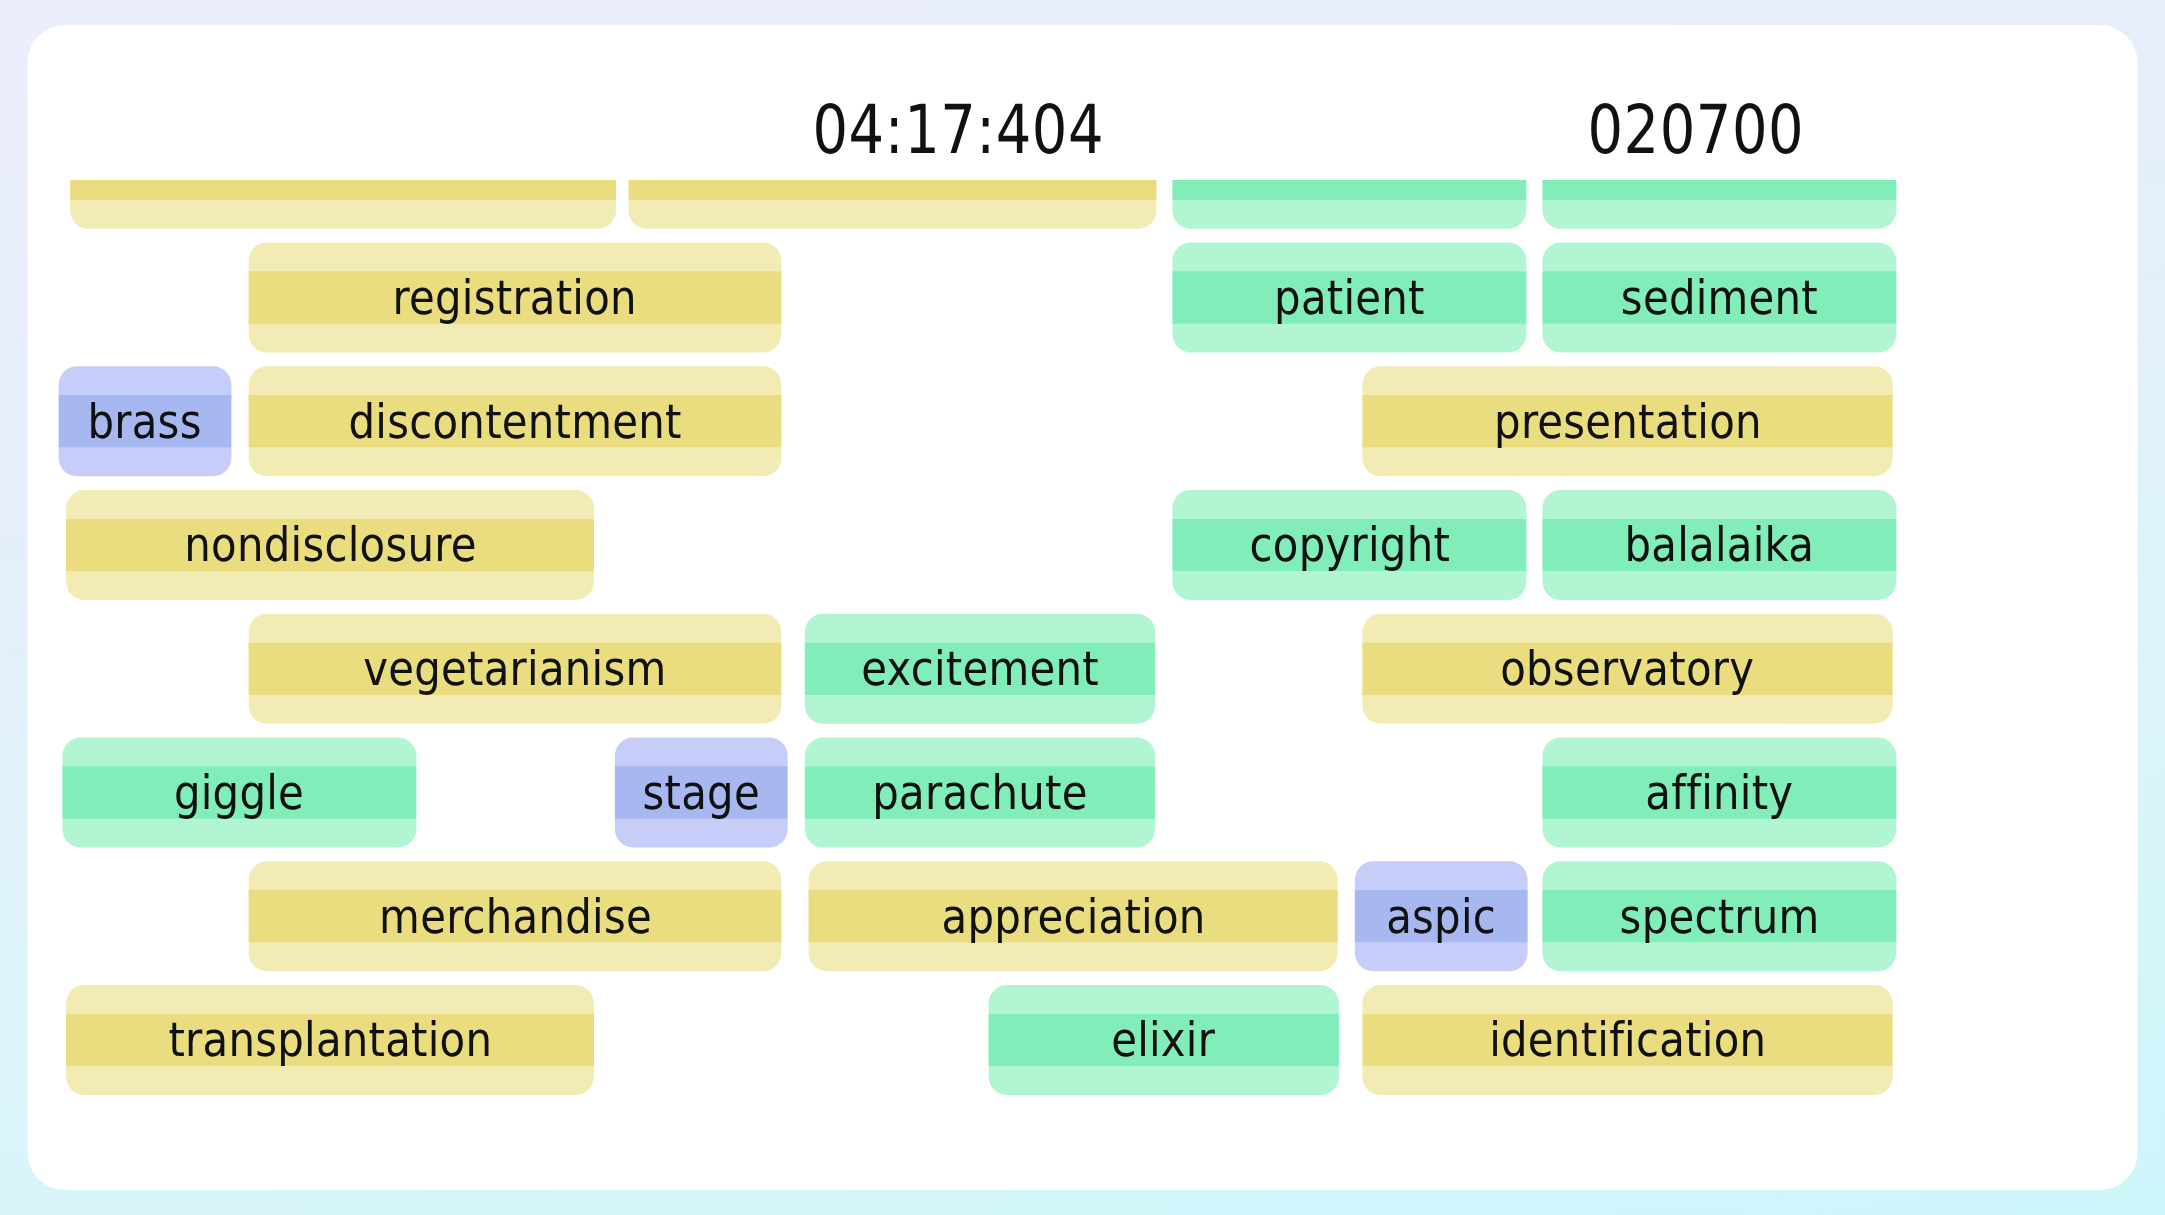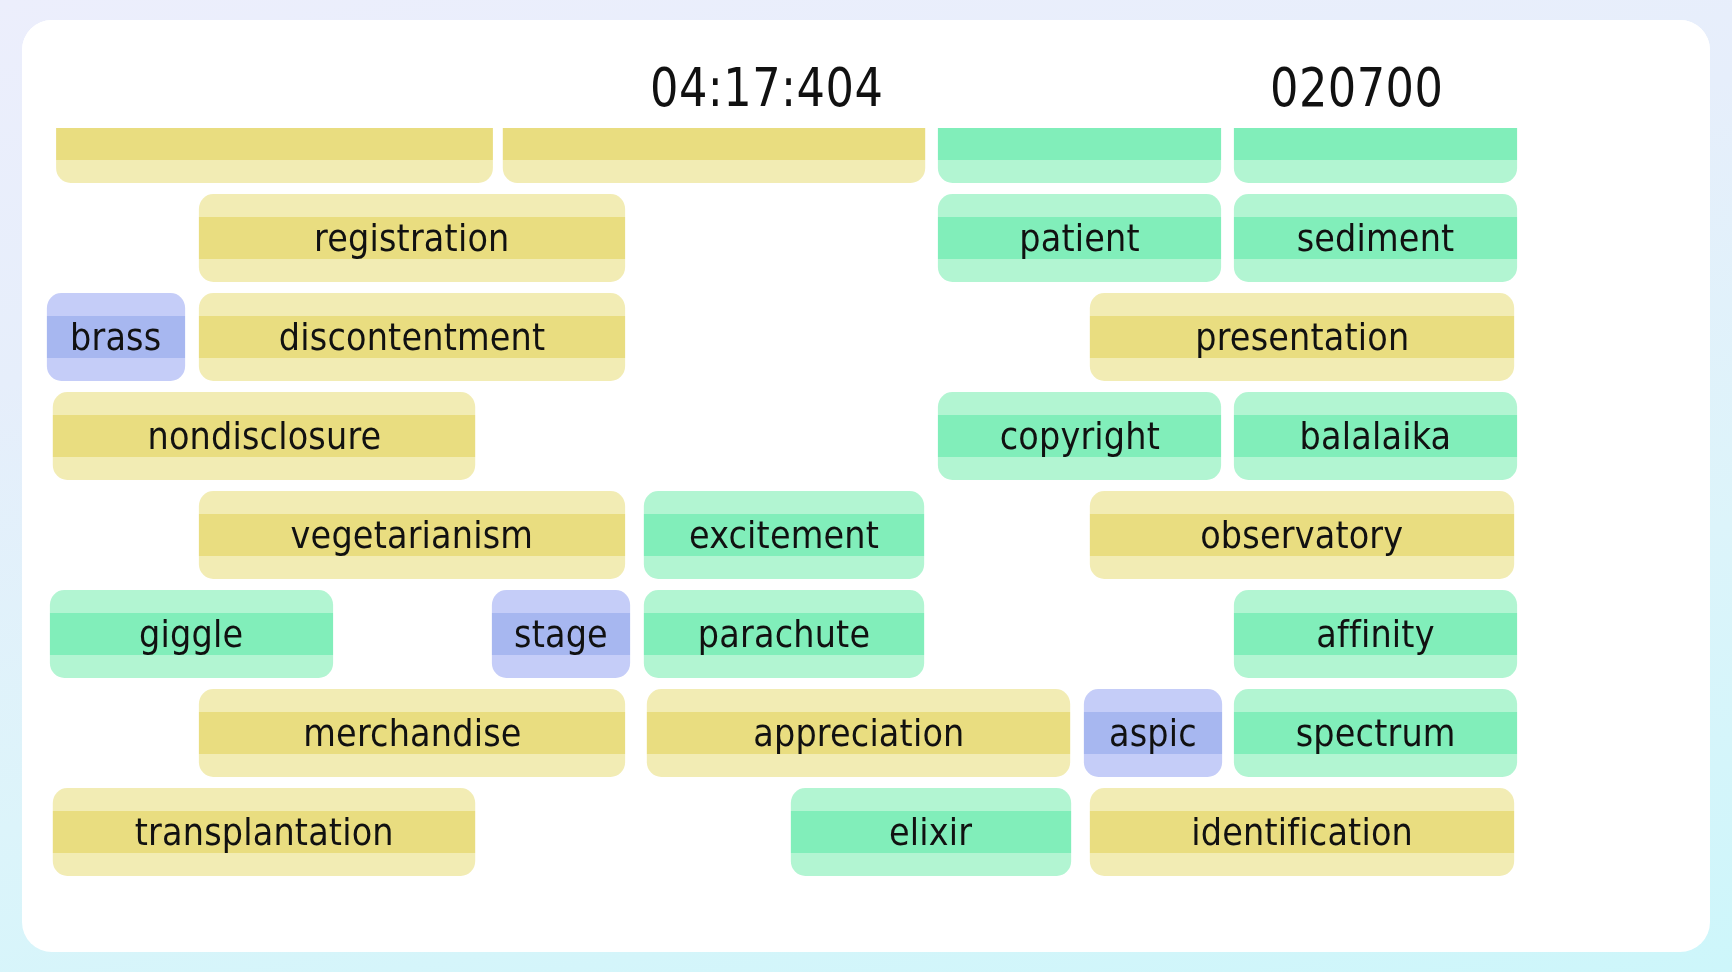--- a/index.html
+++ b/index.html
@@ -11,21 +11,21 @@
   #stage{position:relative;width:1732px;height:972px;}
 
   .card{
     position:absolute;left:22px;top:20px;
     width:1688px;height:932px;
     background:#ffffff;border-radius:30px;
     overflow:hidden;
   }
 
   .header{
-    position:absolute;left:0;top:0;width:100%;height:108px;
+    position:absolute;left:0;top:16px;width:100%;height:108px;
     background:#fff;z-index:5;
   }
   .hdr-num{
     position:absolute;top:36px;
     font-family:"DejaVu Sans Condensed","Liberation Sans",sans-serif;
     font-size:54px;font-weight:300;color:#111;
     letter-spacing:0.5px;white-space:nowrap;
     transform:scaleX(0.92);transform-origin:left center;
   }
   #timer-text{left:628px;}

